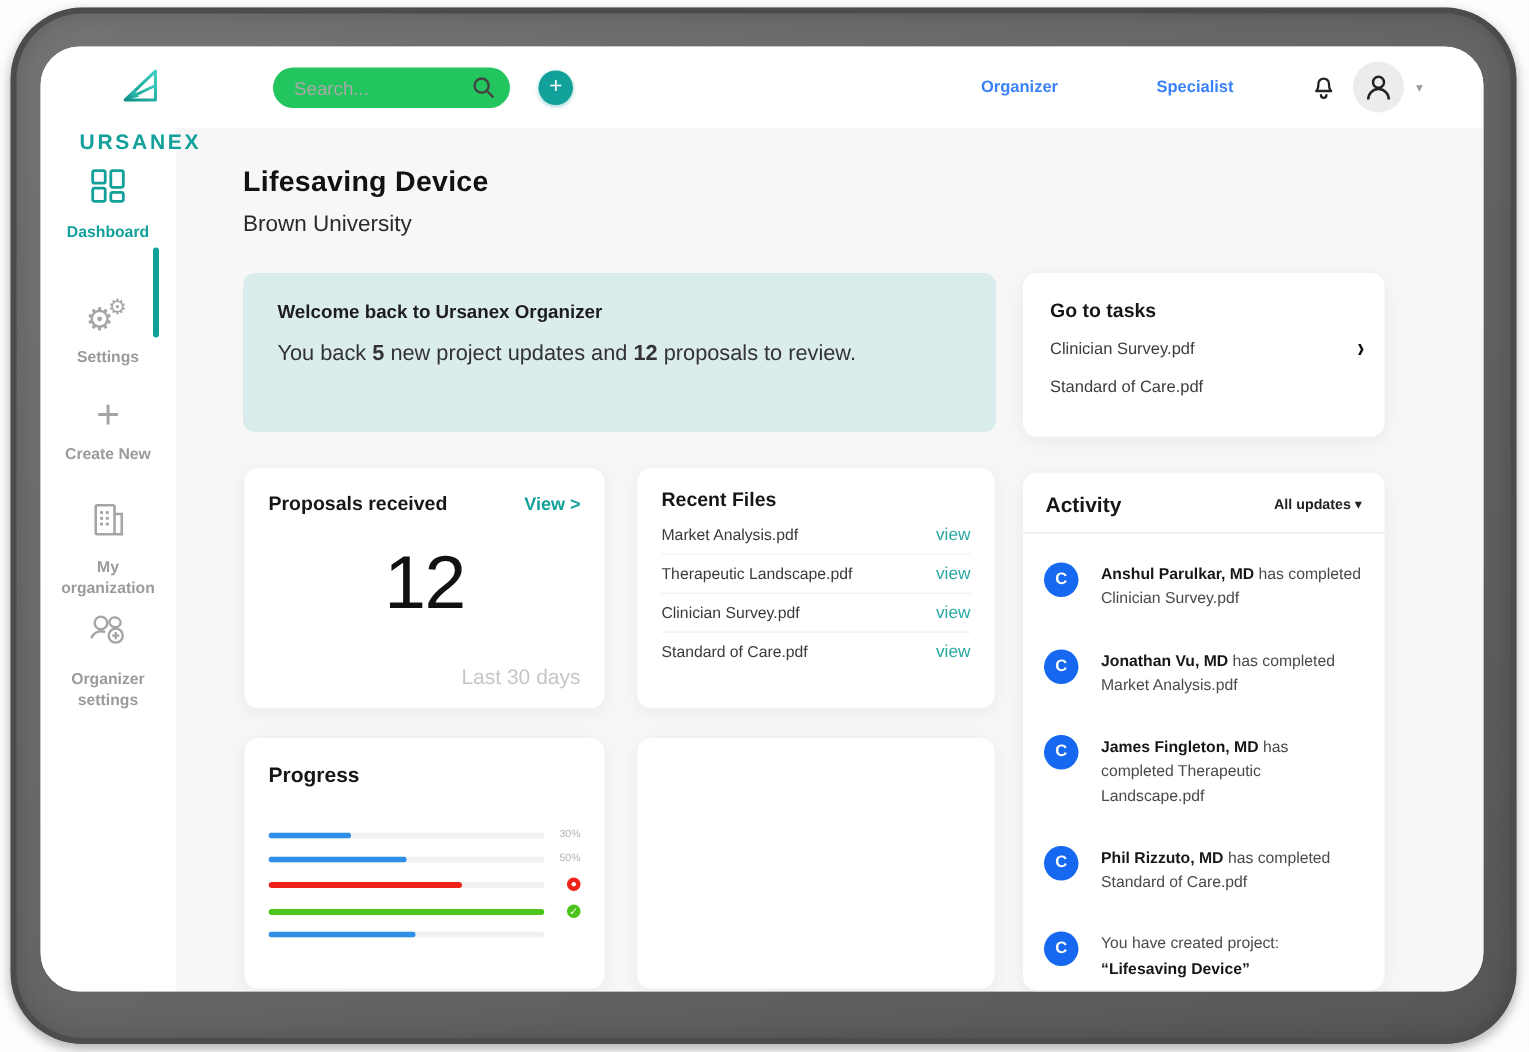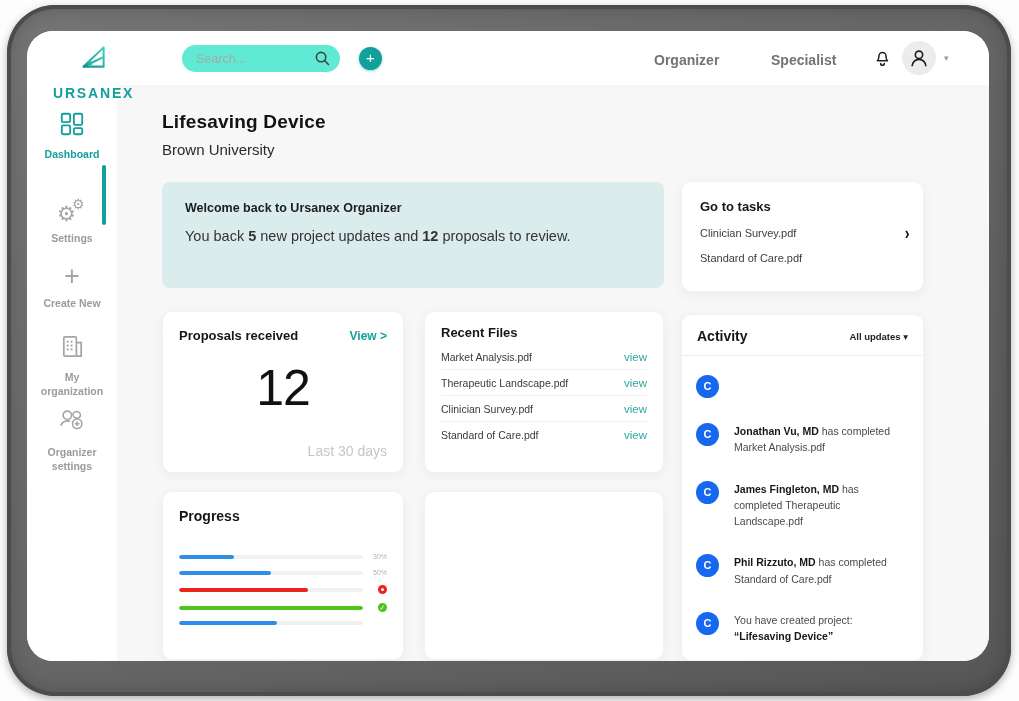--- a/index.html
+++ b/index.html
@@ -9,29 +9,29 @@
            border-radius:48px; background:linear-gradient(145deg,#757575,#575757);
            box-shadow: inset 0 0 0 4px #4c4c4c, inset 0 0 22px rgba(0,0,0,.25), 0 3px 8px rgba(0,0,0,.3); }
   .app { position:absolute; left:20px; top:26px; width:962px; height:630px;
          background:#ffffff; border-radius:26px; overflow:hidden; }
 
   
   .topbar { position:absolute; left:0; top:0; width:962px; height:54px; background:#fff; z-index:5; }
   .brand { position:absolute; left:26px; top:12px; display:flex; align-items:center; gap:10px;flex-direction:column; }
   .brand-name { font-size:14px; font-weight:bold; letter-spacing:.13em; color:#12a19a; }
   .search { position:absolute; left:155px; top:14px; width:158px; height:27px; border-radius:14px;
-            background:#5eead4; display:flex; align-items:center; padding:0 30px 0 14px; }
+            background:#22c55e; display:flex; align-items:center; padding:0 30px 0 14px; }
   .search input { border:none; outline:none; background:transparent; width:100%;
                   font-size:12.5px; color:#555; font-family:inherit; }
   .search input::placeholder { color:#a8a8a8; }
   .search-ic { position:absolute; right:9px; top:5px; }
   .plus-btn { position:absolute; left:332px; top:16px; width:23px; height:23px; border-radius:50%;
               background:#12a19a; color:#fff; font-size:15px; line-height:22px; text-align:center;
               box-shadow:0 1px 3px rgba(18,161,154,.45); cursor:pointer; }
-  .topnav { position:absolute; top:21px; font-size:14px; font-weight:bold; color:#737373; cursor:pointer; }
+  .topnav { position:absolute; top:21px; font-size:11px; font-weight:bold; color:#3b82f6; cursor:pointer; }
   .nav-org { left:627px; } .nav-spec { left:744px; }
   .bell { position:absolute; left:845px; top:16px; cursor:pointer; }
   .avatar { position:absolute; left:875px; top:10px; width:34px; height:34px; border-radius:50%;
             background:#ececec; display:flex; align-items:center; justify-content:center; cursor:pointer; }
   .caret { position:absolute; left:917px; top:22px; color:#999; font-size:9px; cursor:pointer; }
 
   
   .sidebar { position:absolute; left:0; top:54px; width:90px; height:576px; background:#fff; z-index:4; }
   .active-bar { position:absolute; left:75px; top:80px; width:4px; height:60px; background:#12a19a; border-radius:2px; }
   .side-item { position:absolute; left:0; width:90px; display:flex; flex-direction:column;
@@ -273,20 +273,21 @@
     </div>
 
     <div class="card activity">
       <div class="act-head">
         <span class="card-title" style="font-size:14px;">Activity</span>
         <span class="act-filter">All updates ▾</span>
       </div>
       <div class="act-list">
         <div class="act-item">
           <span class="act-avatar">C</span>
+          <span class="act-text"><b>Anshul Parulkar, MD</b><span> has completed Clinician Survey.pdf</span></span>
         </div>
         <div class="act-item">
           <span class="act-avatar">C</span>
           <span class="act-text"><b>Jonathan Vu, MD</b><span> has completed Market Analysis.pdf</span></span>
         </div>
         <div class="act-item">
           <span class="act-avatar">C</span>
           <span class="act-text"><b>James Fingleton, MD</b><span> has completed Therapeutic Landscape.pdf</span></span>
         </div>
         <div class="act-item">

